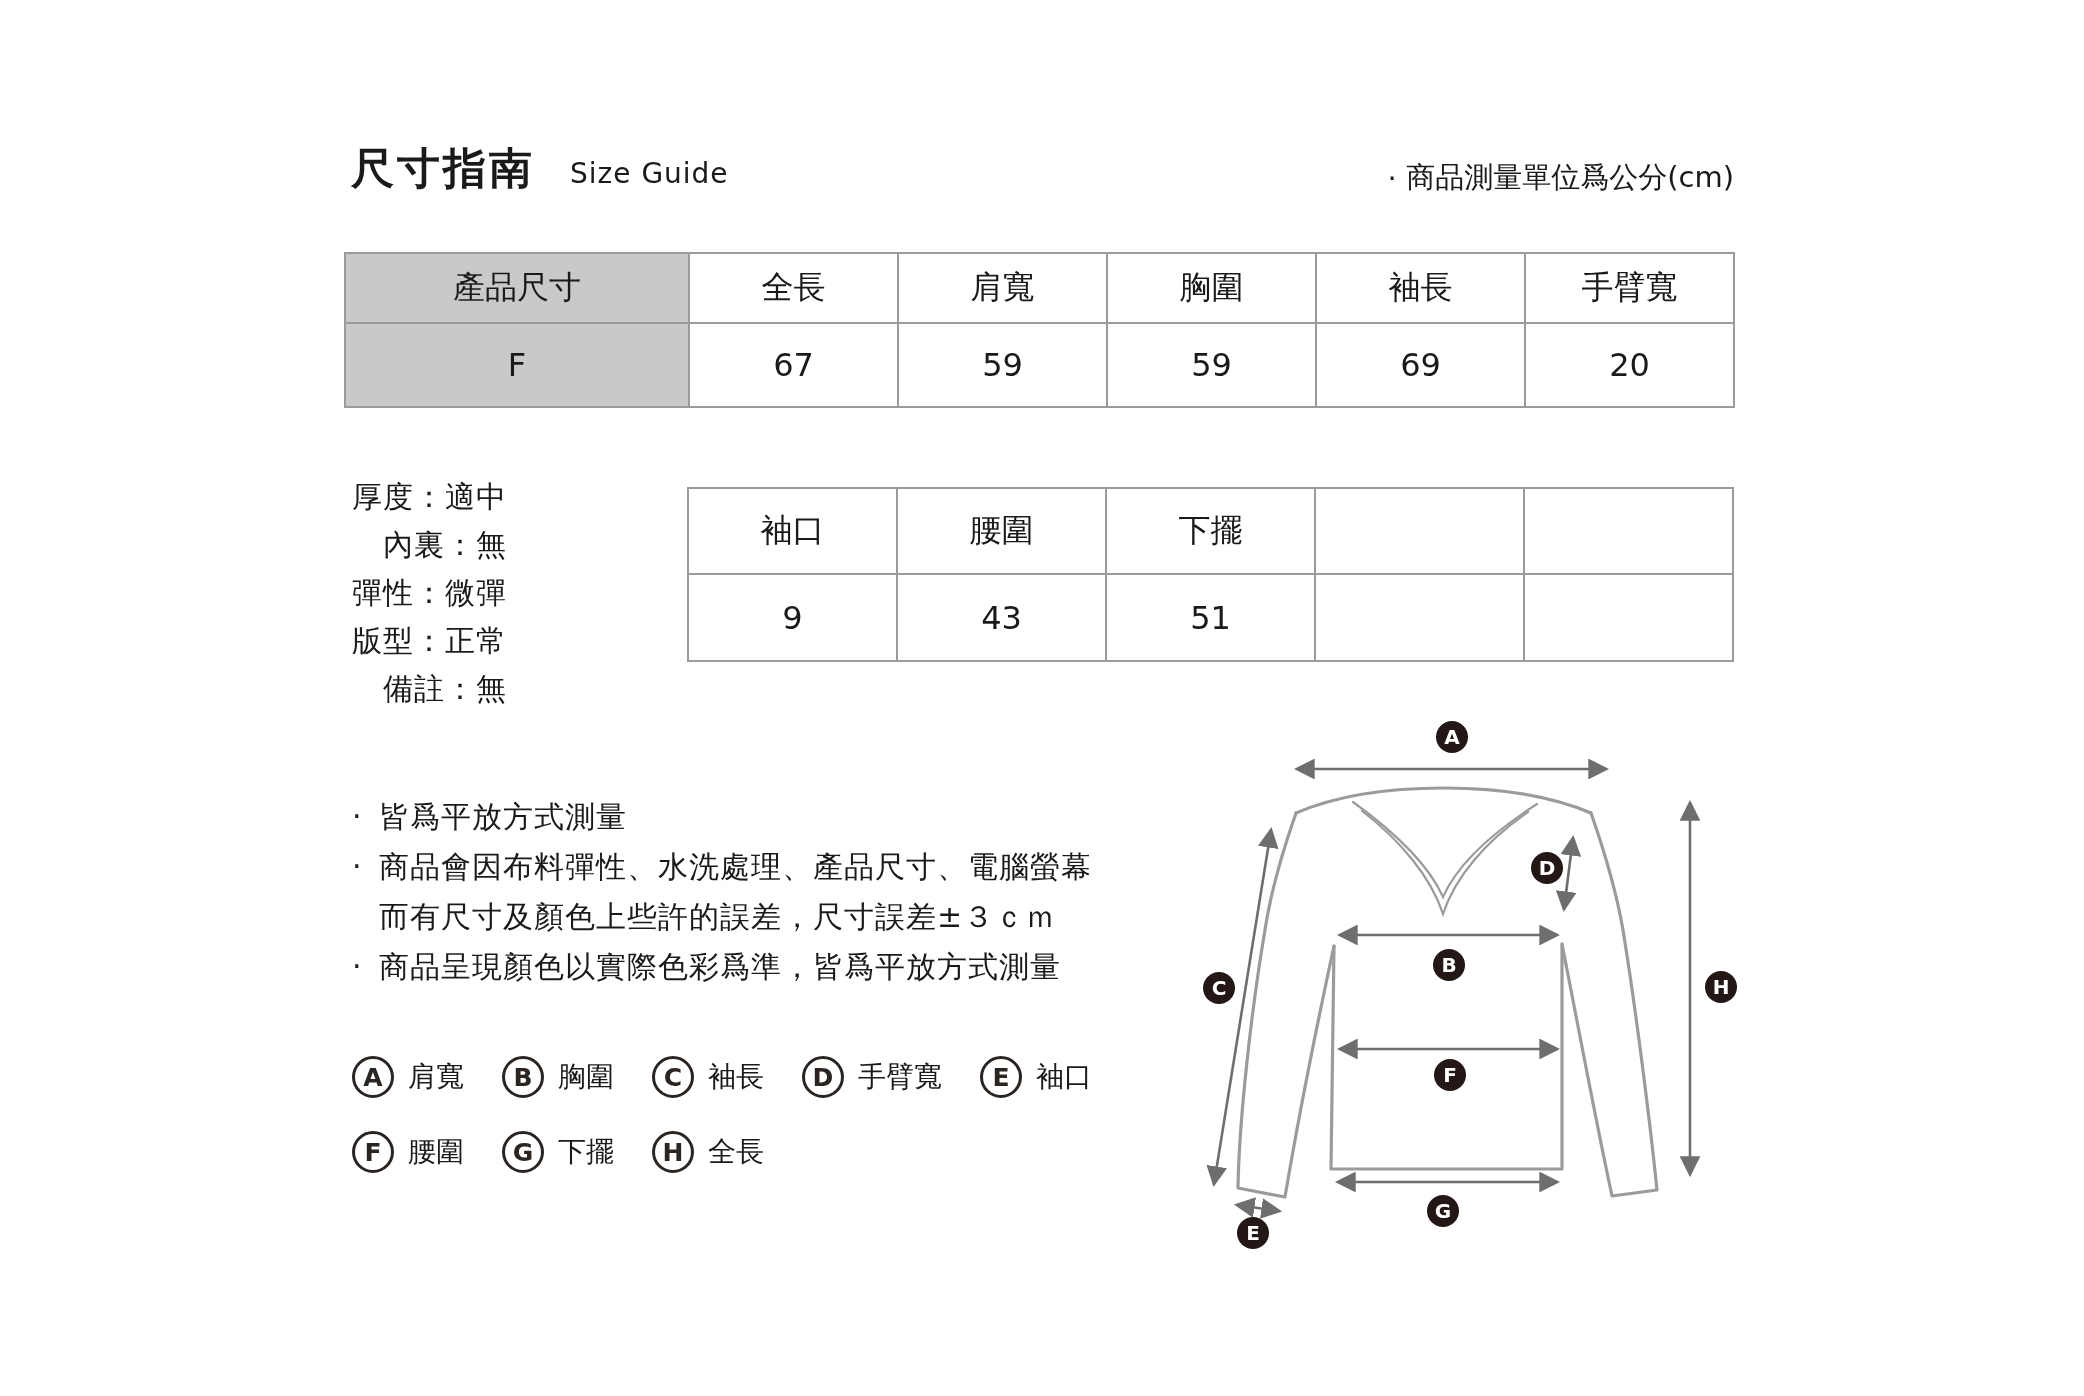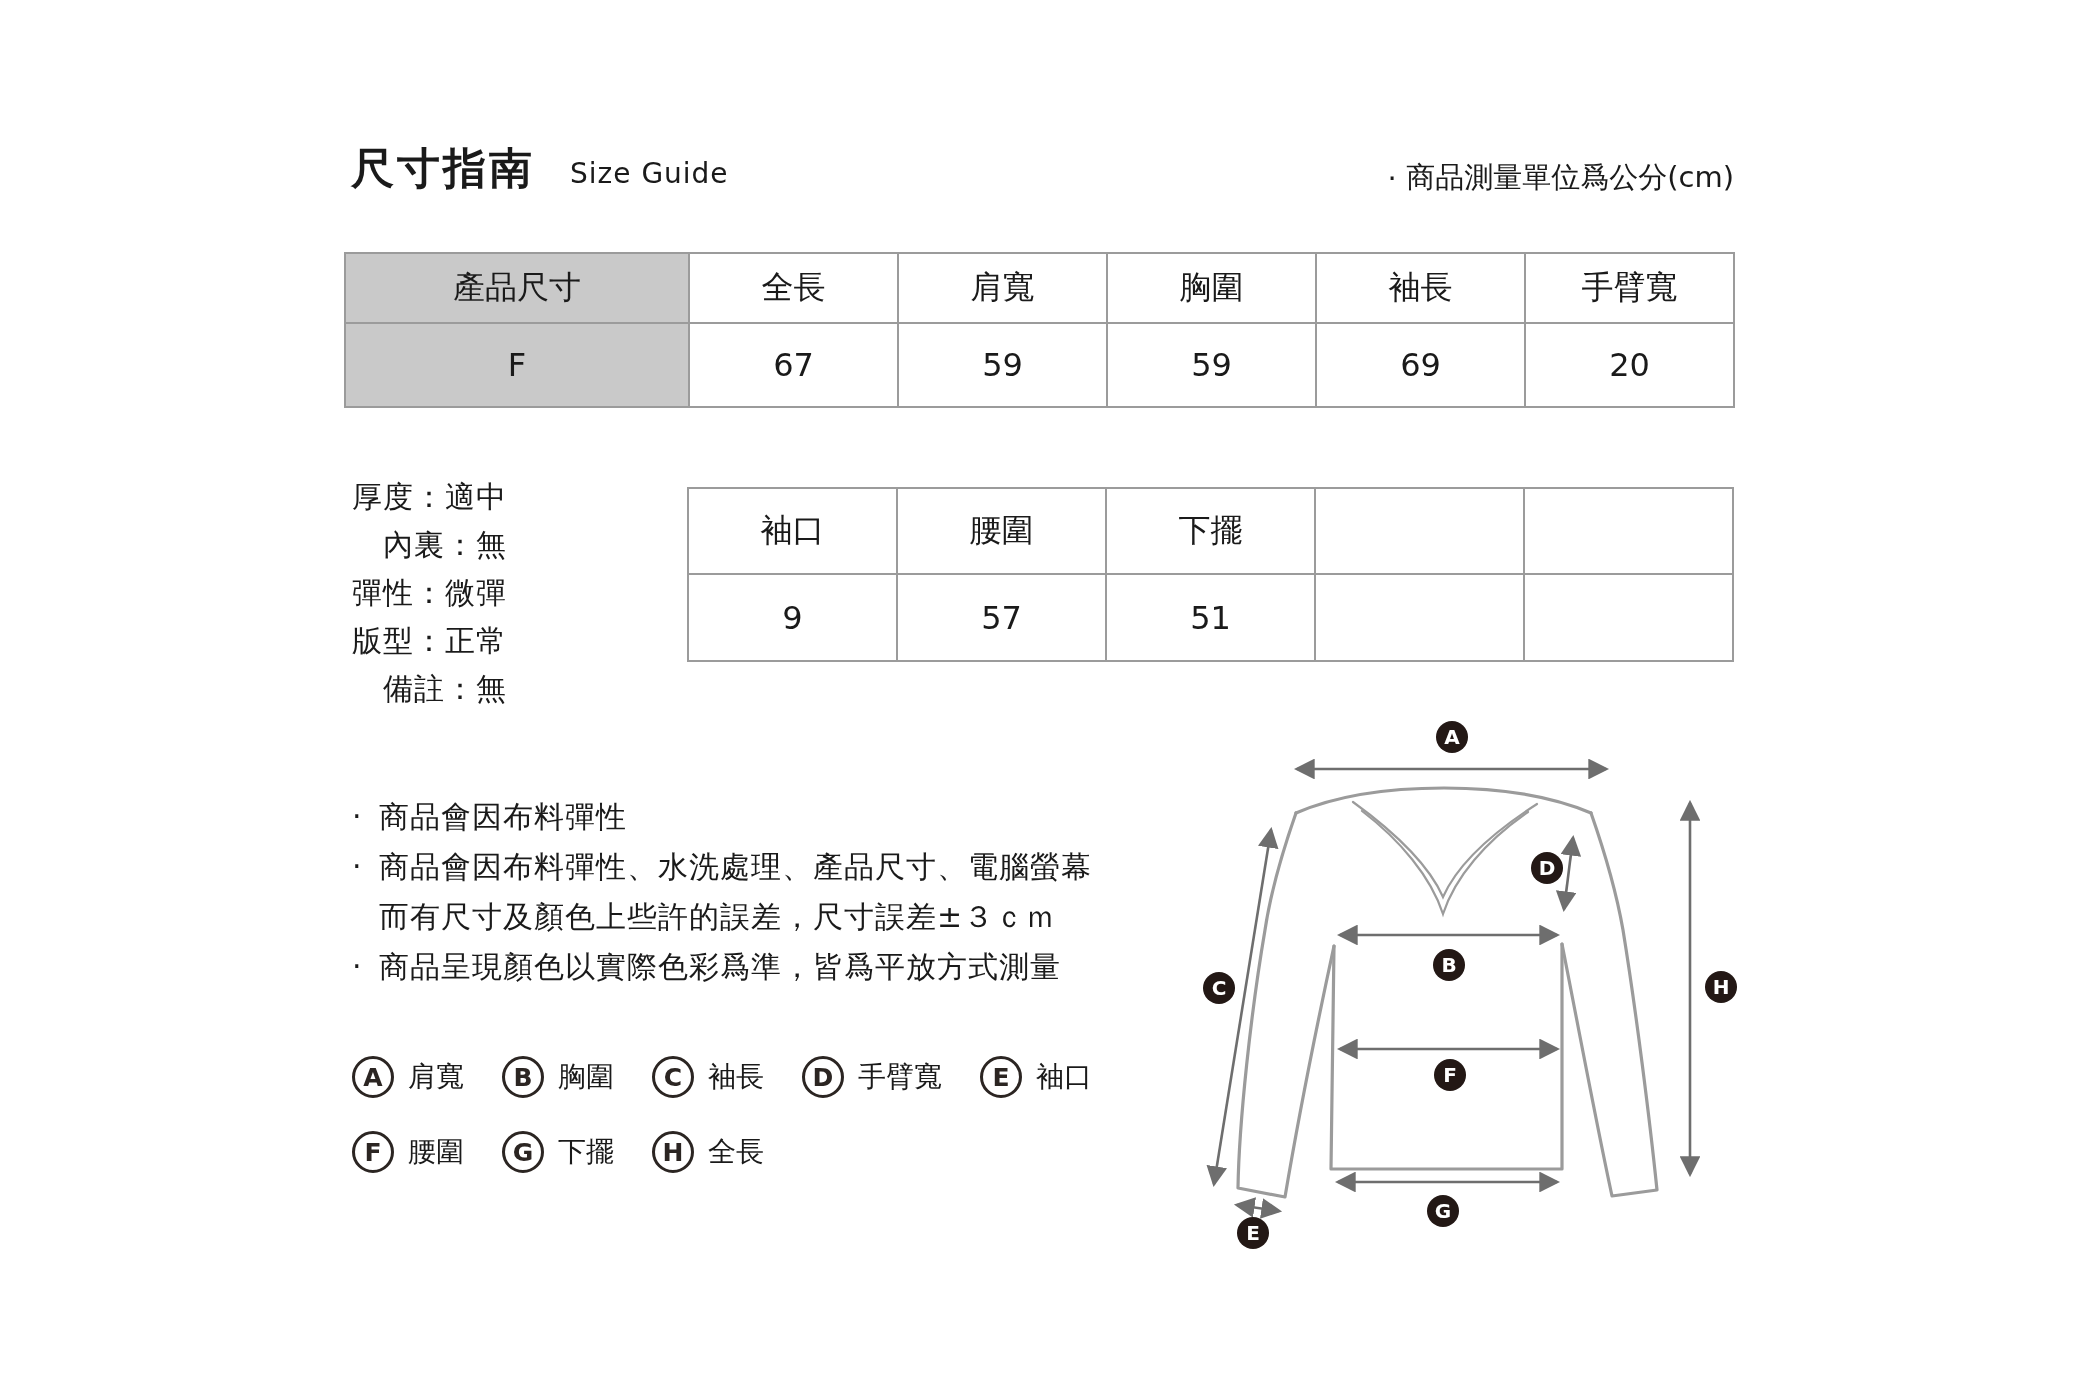--- a/index.html
+++ b/index.html
@@ -96,40 +96,40 @@
     <tbody>
       <tr class="r-hdr">
         <td>袖口</td>
         <td>腰圍</td>
         <td>下擺</td>
         <td></td>
         <td></td>
       </tr>
       <tr class="r-data">
         <td>9</td>
-        <td>57</td>
+        <td>43</td>
         <td>51</td>
         <td></td>
         <td></td>
       </tr>
     </tbody>
   </table>
 
   <div class="info">
     <div>厚度：適中</div>
     <div>內裏：無</div>
     <div>彈性：微彈</div>
     <div>版型：正常</div>
     <div>備註：無</div>
   </div>
 
   <div class="notes">
     <div class="note-line">
       <span class="note-bullet">·</span>
-      <span>商品會因布料彈性</span>
+      <span>皆爲平放方式測量</span>
     </div>
     <div class="note-line">
       <span class="note-bullet">·</span>
       <span>商品會因布料彈性、水洗處理、產品尺寸、電腦螢幕</span>
     </div>
     <div class="note-line">
       <span class="note-bullet"></span>
       <span>而有尺寸及顏色上些許的誤差，尺寸誤差±３ｃｍ</span>
     </div>
     <div class="note-line">

